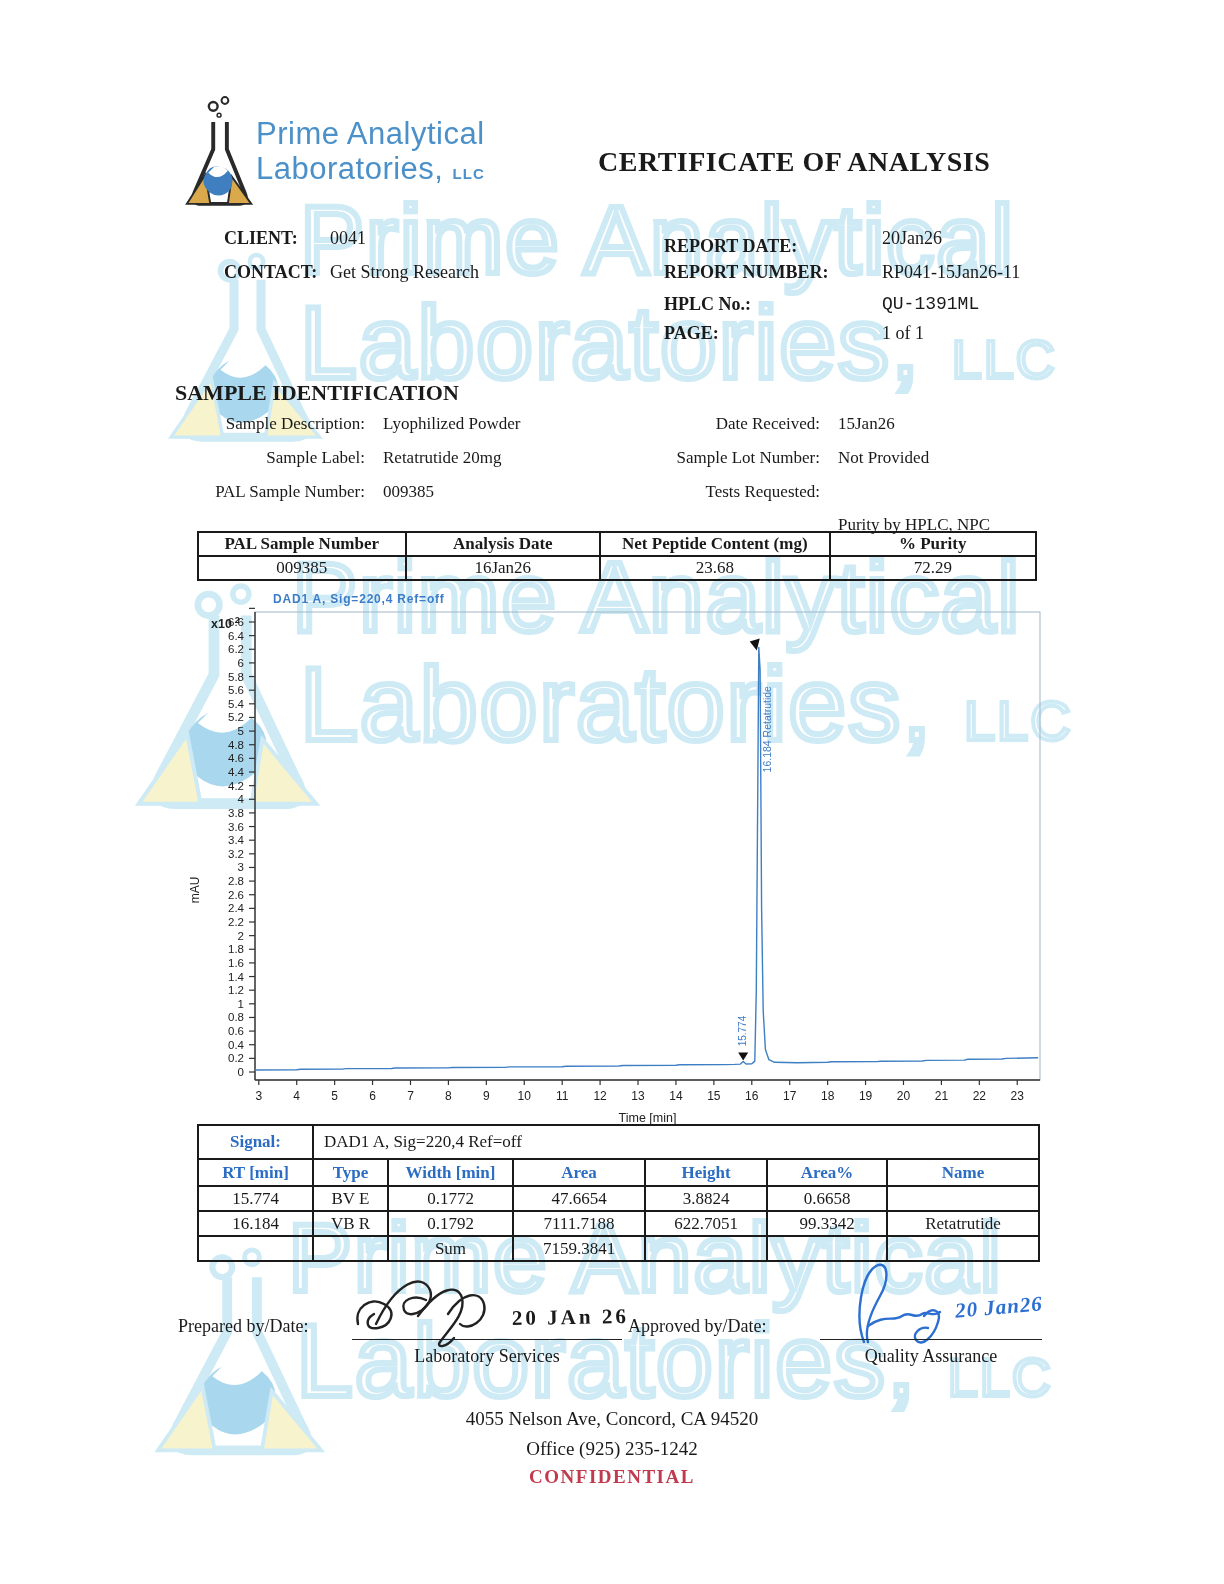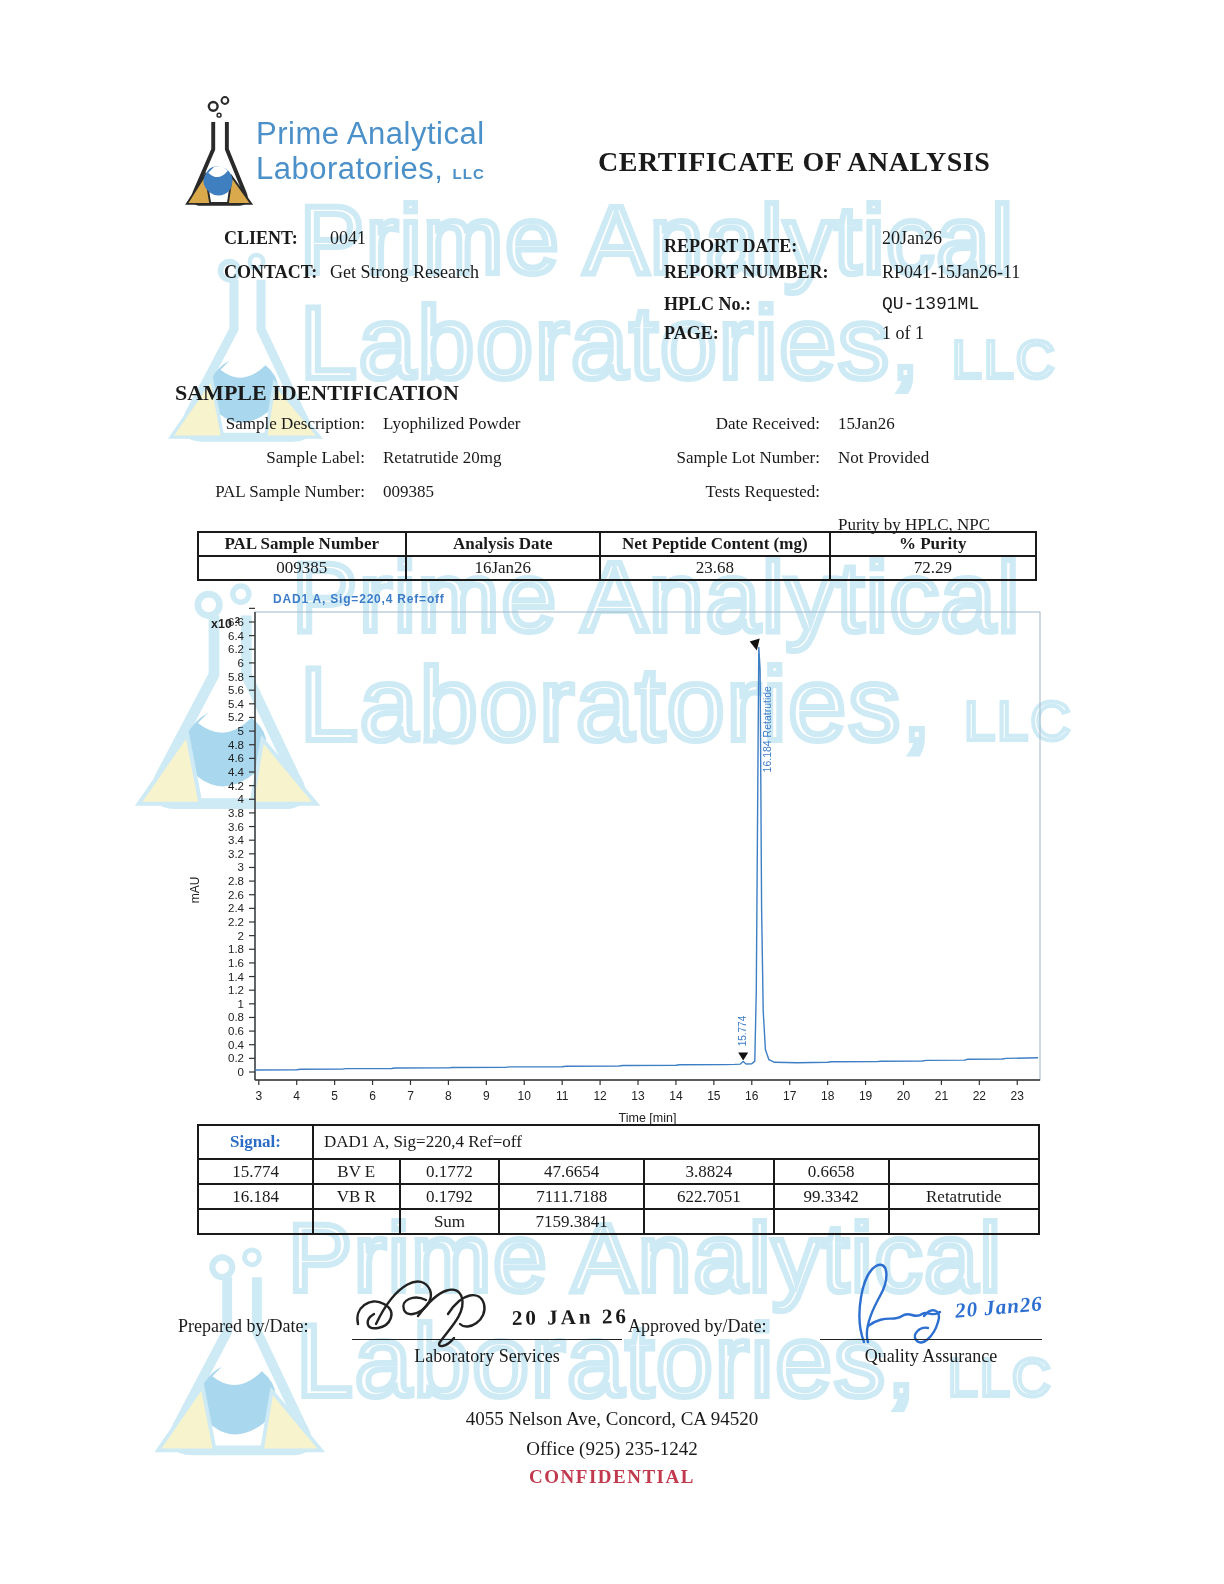--- a/index.html
+++ b/index.html
@@ -283,20 +283,29 @@
       <polygon points="564.7652173913043,51.43181818181813 574.7652173913043,48.43181818181813 571.7652173913043,60.43181818181813" fill="#111"></polygon>
       <text x="0" y="0" font-size="10.5" fill="#3c7cc8" transform="translate(585.7652173913043,182.43181818181813) rotate(-90)">16.184 Retatrutide</text>
     </svg>
 
   <table class="sig-table abs" style="left:197px; top:1124px; width:843px;">
     <tbody>
         <tr style="height:34px;">
       <td style="width:115px;" class="blue-head">Signal:</td>
       <td colspan="6" class="left-cell">DAD1 A, Sig=220,4 Ref=off</td>
     </tr>
+    <tr style="height:27px;">
+      <th class="blue-head">RT [min]</th>
+      <th class="blue-head" style="width:75px;">Type</th>
+      <th class="blue-head" style="width:125px;">Width [min]</th>
+      <th class="blue-head" style="width:132px;">Area</th>
+      <th class="blue-head" style="width:122px;">Height</th>
+      <th class="blue-head" style="width:120px;">Area%</th>
+      <th class="blue-head">Name</th>
+    </tr>
     <tr style="height:25px;">
       <td>15.774</td>
       <td>BV E</td>
       <td>0.1772</td>
       <td>47.6654</td>
       <td>3.8824</td>
       <td>0.6658</td>
       <td></td>
     </tr>
     <tr style="height:25px;">

